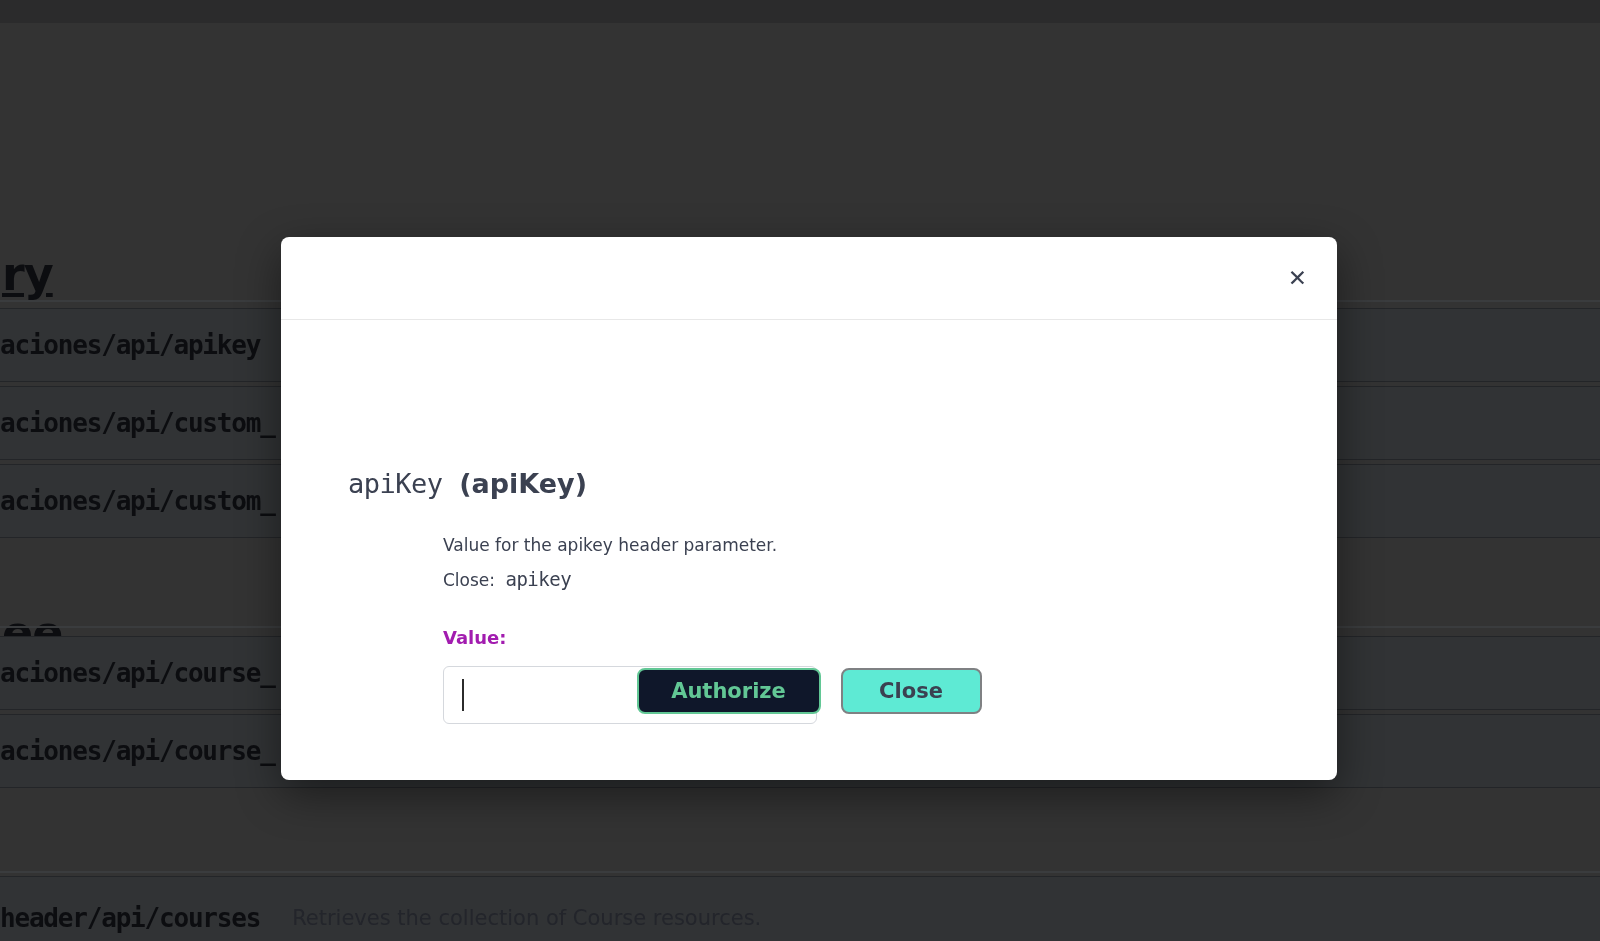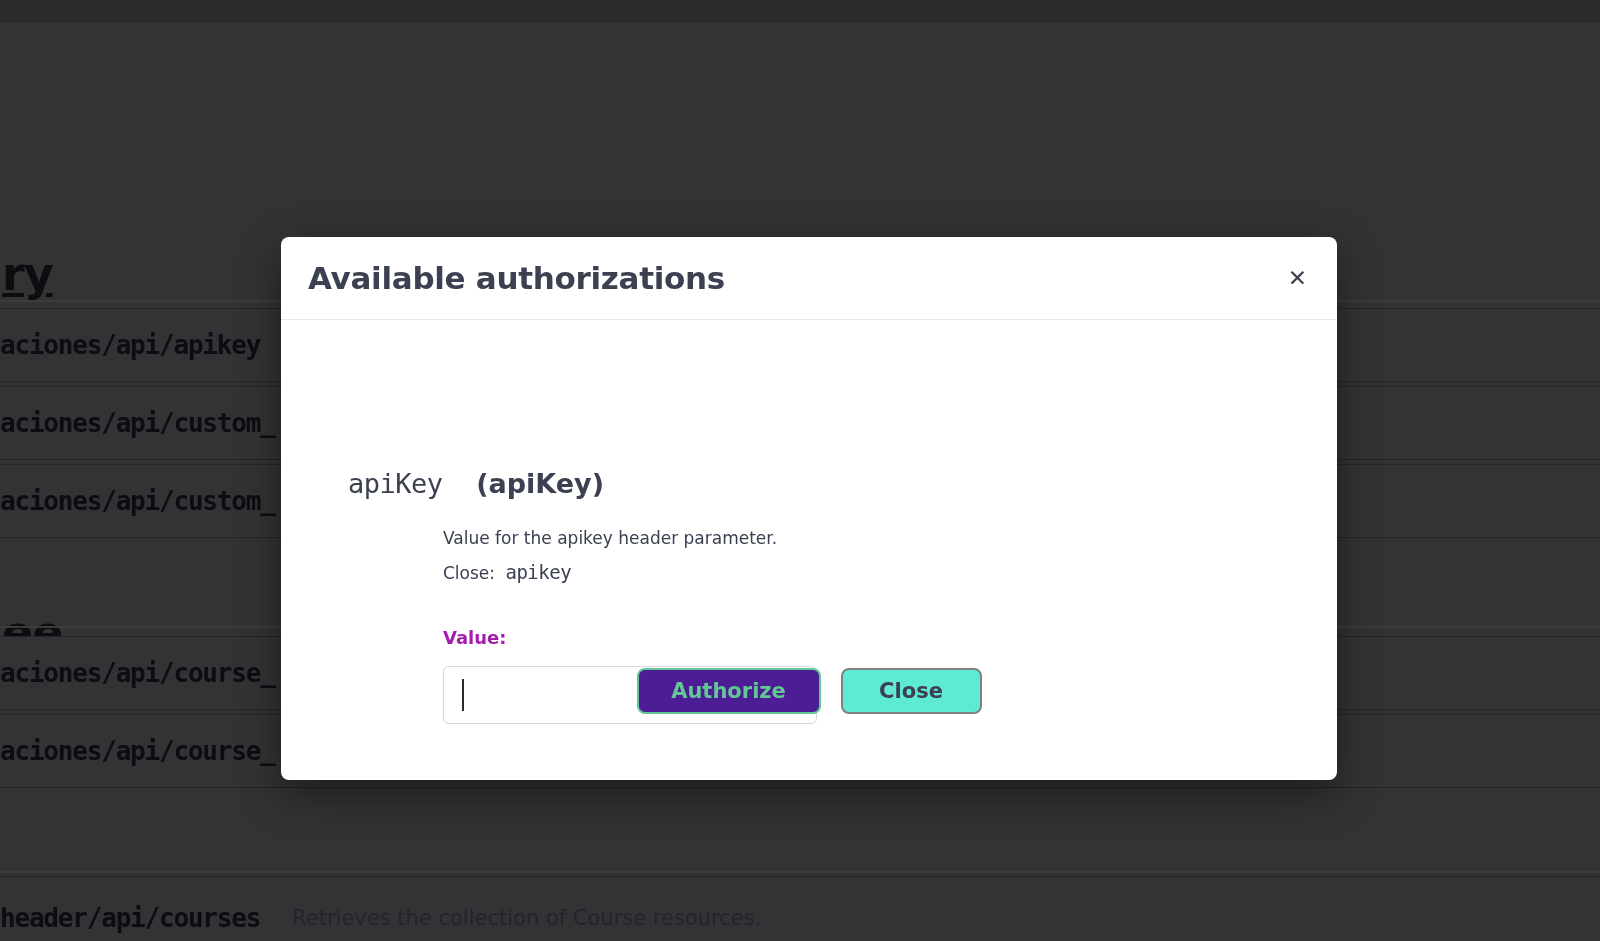--- a/index.html
+++ b/index.html
@@ -87,24 +87,24 @@
   .modal-body { position: relative; width: 100%; height: 460px; }
 
   .scheme-title {
     position: absolute; left: 67px; top: 148px;
     font-size: 27px; line-height: 32px; color: #3b4151;
   }
   .scheme-name {
     font-family: "DejaVu Sans Mono", "Liberation Mono", monospace;
     font-weight: normal; letter-spacing: -0.5px;
   }
-  .scheme-type { font-weight: bold; margin-left: 25px; }
+  .scheme-type { font-weight: bold; margin-left: 8px; }
 
   .auth-details {
-    position: absolute; left: 162px; top: 201px;
+    position: absolute; left: 162px; top: 208px;
     font-size: 17px; line-height: 34px; color: #3b4151;
   }
   .mono-val {
     font-family: "DejaVu Sans Mono", "Liberation Mono", monospace;
     font-size: 19px; letter-spacing: -0.5px; margin-left: 5px;
   }
 
   .value-label {
     position: absolute; left: 162px; top: 307px;
     font-size: 18px; font-weight: bold; color: #a21caf;
@@ -135,21 +135,21 @@
     display: flex; justify-content: center; gap: 20px;
   }
   .btn {
     height: 46px; border-radius: 8px;
     font-family: "DejaVu Sans", "Liberation Sans", sans-serif;
     font-size: 21px; font-weight: bold;
     cursor: pointer; line-height: 1;
   }
   .btn-authorize {
     width: 184px;
-    background: #4c1d95;
+    background: #0f172a;
     border: 2px solid #62c795;
     color: #62c795;
     text-align: center;
   }
   .btn-close {
     width: 141px;
     background: #5eead4;
     border: 2px solid #7f8183;
     color: #3b4151;
   }
@@ -185,21 +185,20 @@
 
   <div class="divider d3"></div>
   <div class="op-row r6">
     <span class="op-path">header/api/courses</span>
     <span class="op-desc">Retrieves the collection of Course resources.</span>
   </div>
 </div>
 
 <div class="modal">
   <div class="modal-header">
-    <span class="modal-title">Available authorizations</span>
     <button class="close-btn">✕</button>
   </div>
 
   <div class="modal-body">
     <div class="scheme-title">
       <span class="scheme-name">apiKey</span>
       <span class="scheme-type">(apiKey)</span>
     </div>
 
     <div class="auth-details">

